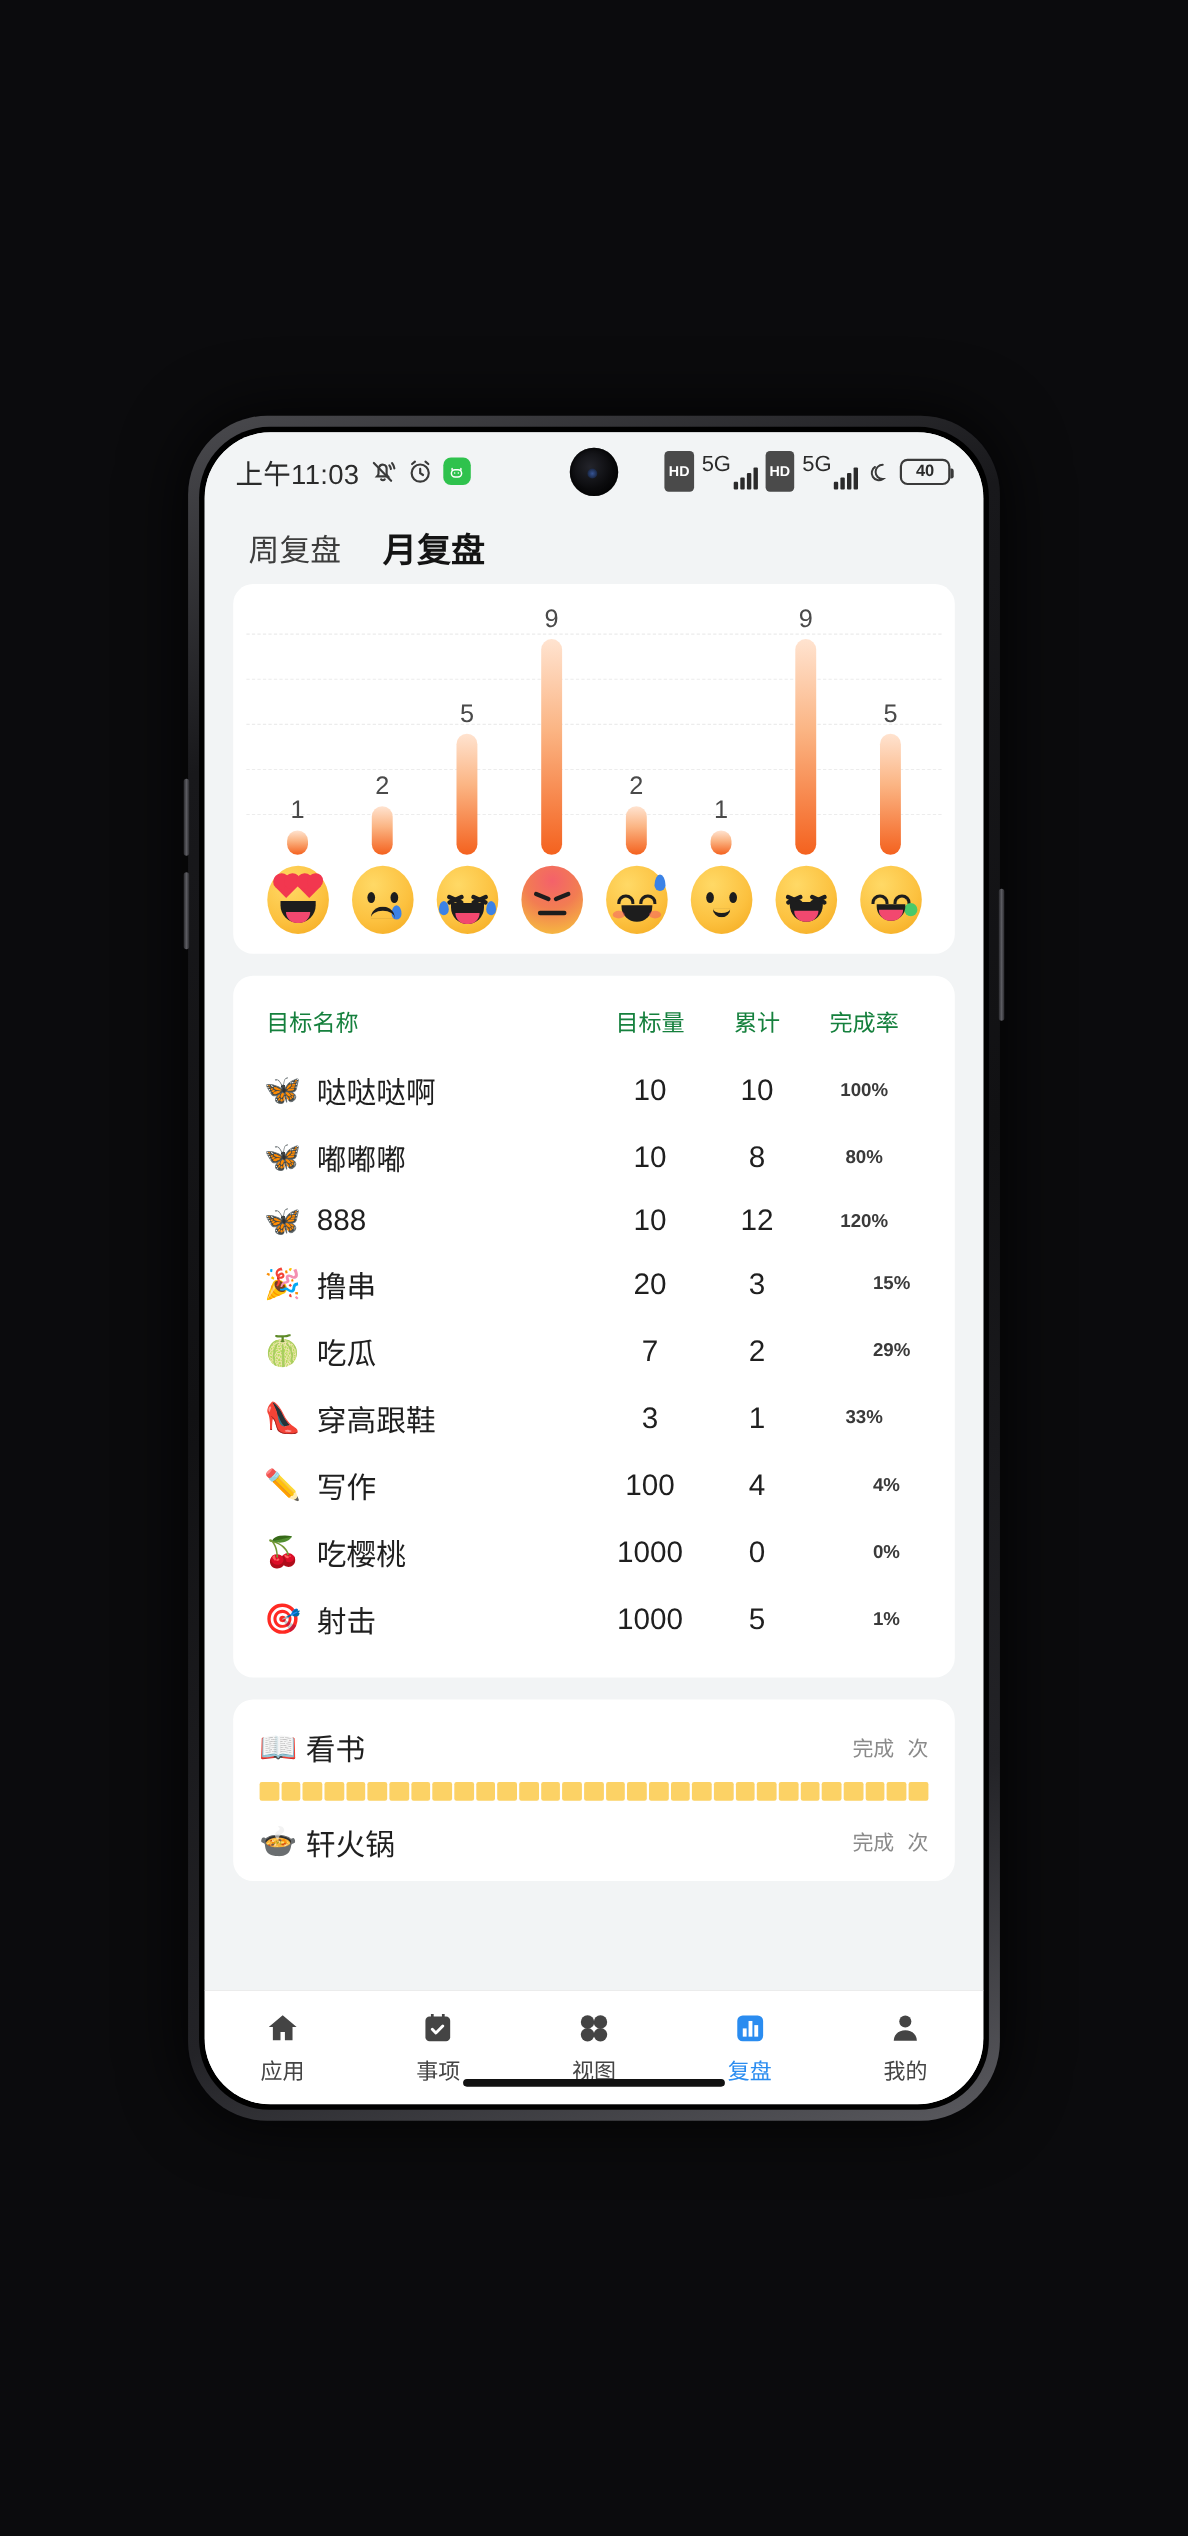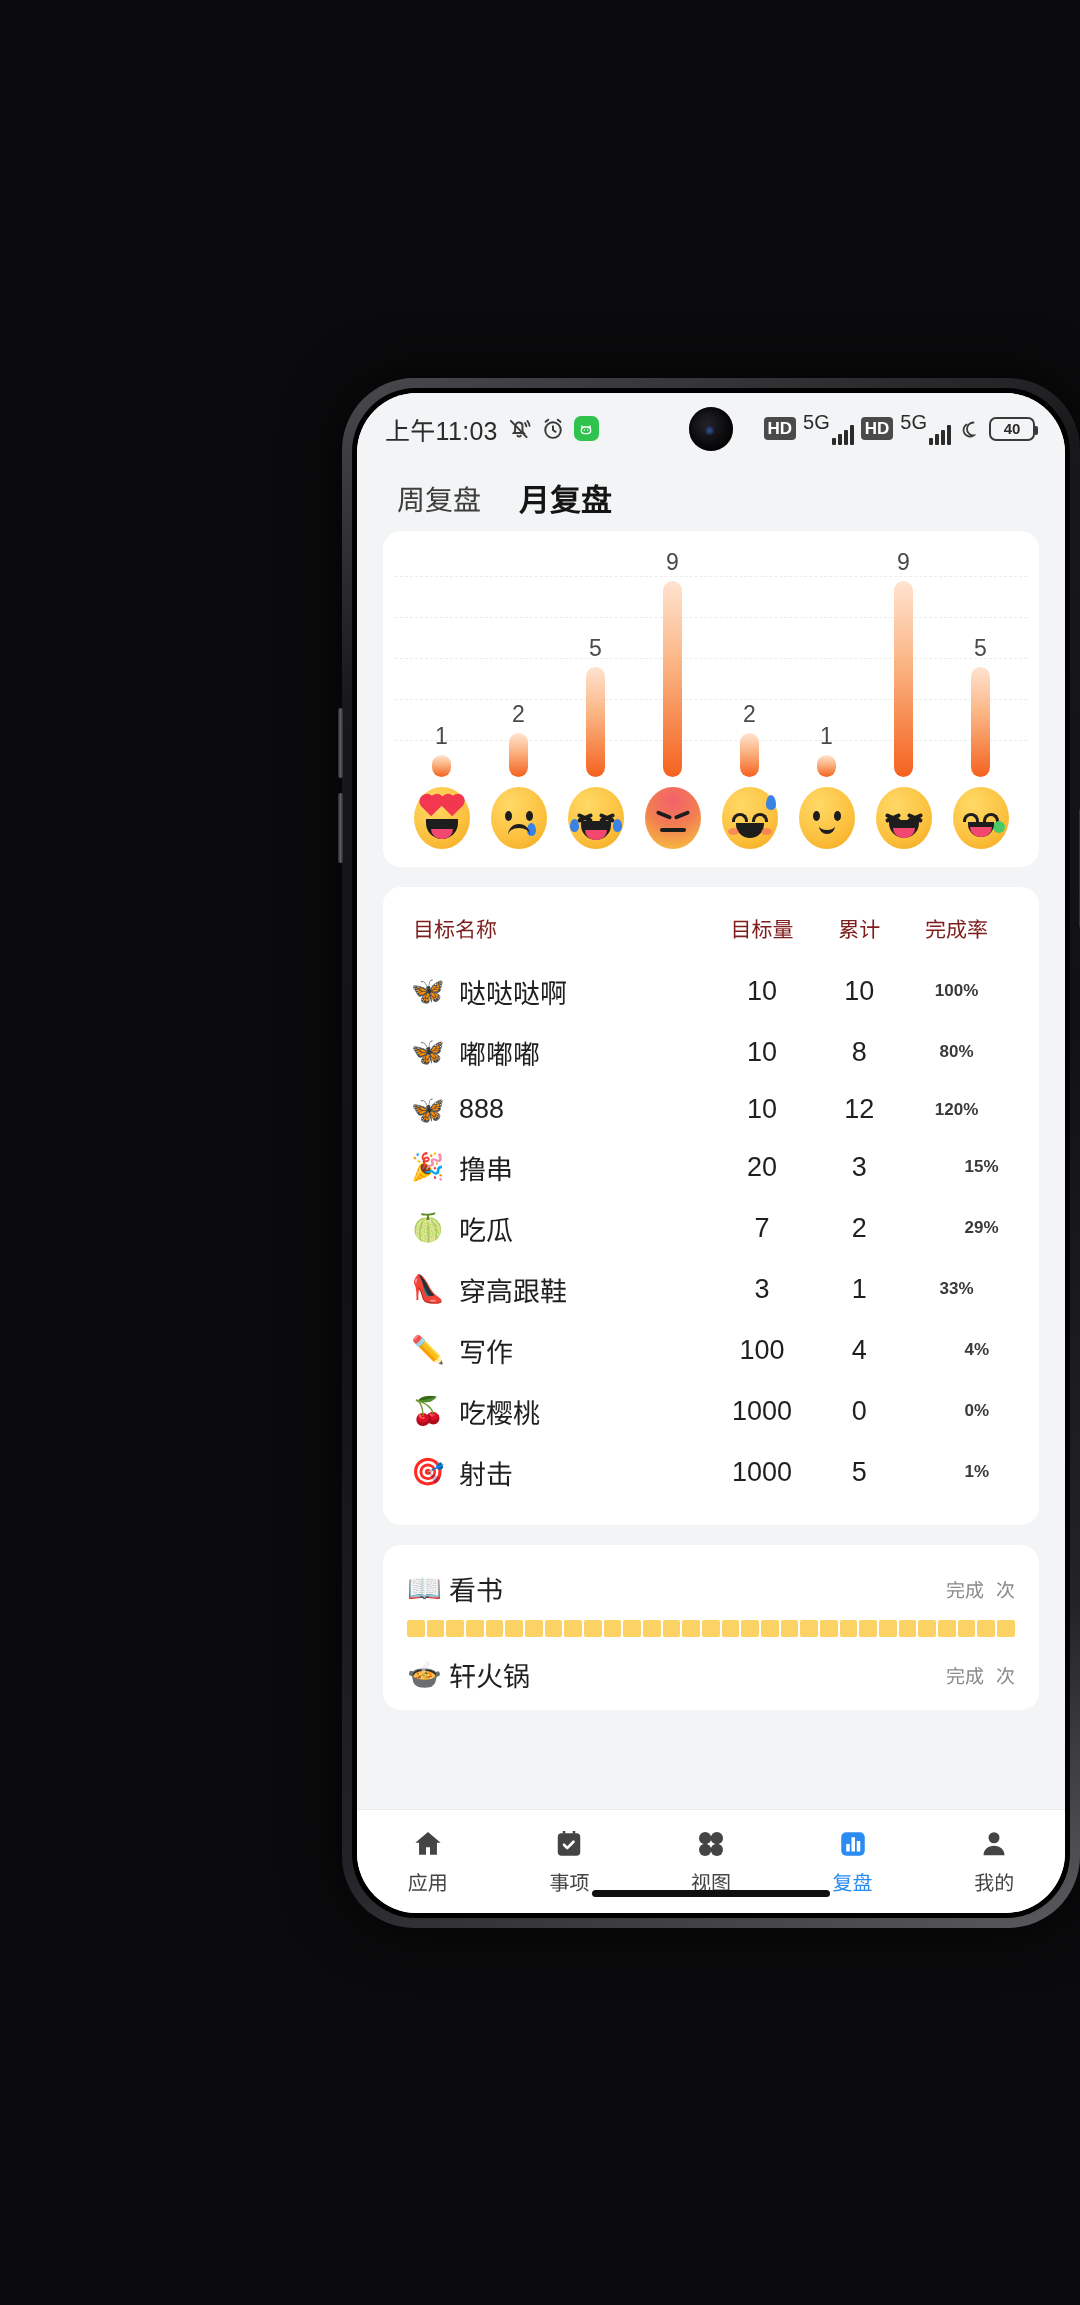--- a/index.html
+++ b/index.html
@@ -6,21 +6,21 @@
   html, body {
     width: 1080px; height: 2305px;
     background: #000;
     font-family: "Liberation Sans", "DejaVu Sans", sans-serif;
     overflow: hidden;
   }
   #phone-frame {
     position: absolute; left: 0; top: 0;
     width: 1080px; height: 2305px;
     background: #0b0b0d;
-    display: flex; align-items: center; justify-content: flex-end;
+    display: flex; align-items: center; justify-content: center;
   }
   
   .device {
     position: relative;
     width: 738px; height: 1550px;
     border-radius: 72px;
     background: linear-gradient(160deg,#4a4a4e 0%, #18181b 18%, #111113 50%, #232327 82%, #5a5a5f 100%);
     padding: 10px;
     box-shadow: 0 0 60px rgba(0,0,0,.9);
   }
@@ -55,23 +55,23 @@
     display: flex; align-items: center;
     padding: 0 30px 0 28px;
     position: relative;
     background: #f2f4f5;
   }
   .sb-left { display: flex; align-items: center; gap: 8px; }
   .sb-time { font-size: 25px; color: #2b2b2b; font-weight: 500; letter-spacing: .3px; }
   .sb-ic { display: inline-flex; align-items: center; }
   .sb-right { margin-left: auto; display: flex; align-items: center; gap: 7px; }
   .hd-badge {
-    background: #4a4a4a; color: #fff; font-size: 17px; font-weight: 700;
+    background: #4a4a4a; color: #fff; font-size: 13px; font-weight: 700;
     border-radius: 4px; padding: 2px 4px; line-height: 1;
-    display: inline-flex; align-items: center; height: 23px;
+    display: inline-flex; align-items: center; height: 37px;
   }
   .net-grp { display: flex; align-items: flex-end; gap: 2px; }
   .net-lab { font-size: 20px; color: #2b2b2b; line-height: 1; margin-bottom: 13px; font-weight: 500;}
   .bars { display: flex; align-items: flex-end; gap: 2px; height: 22px; }
   .bars i { width: 4px; background: #2b2b2b; border-radius: 1px; display: block; }
   .bars i:nth-child(1){height:7px} .bars i:nth-child(2){height:11px}
   .bars i:nth-child(3){height:15px} .bars i:nth-child(4){height:20px}
   .batt {
     width: 46px; height: 24px; border: 2px solid #3a3a3a; border-radius: 7px;
     display: flex; align-items: center; justify-content: center; position: relative;
@@ -174,21 +174,21 @@
   .cheek{position:absolute;width:11px;height:7px;border-radius:50%;background:rgba(242,72,111,.45);bottom:14px;}
   .cheek.l{left:6px}.cheek.r{right:6px}
   .sweat{position:absolute;top:8px;right:2px;width:10px;height:15px;background:#3b82e6;border-radius:50% 50% 50% 50%/65% 65% 35% 35%;}
   .snot{position:absolute;bottom:16px;right:4px;width:12px;height:12px;border-radius:50%;background:#49c96a;}
 
   
   .goal-card { padding: 26px 24px 22px; }
   .sec-title { font-size: 31px; font-weight: 600; color: #1b1b1b; margin-bottom: 24px; }
   .goal-table { width: 100%; border-collapse: collapse; }
   .goal-table th {
-    font-size: 21px; font-weight: 400; color: #7f1d1d; padding-bottom: 18px; text-align: center; margin-left: 36px;
+    font-size: 21px; font-weight: 400; color: #15803d; padding-bottom: 18px; text-align: center; margin-left: 36px;
   }
   .goal-table th.name { text-align: left; padding-left: 6px; }
   .goal-table td { padding: 11px 0; font-size: 27px; color: #1f1f1f; text-align: center; }
   .goal-table td.name {
     text-align: left; display: flex; align-items: center; gap: 14px; padding-left: 4px;
   }
   .g-emoji { font-size: 27px; width: 34px; display:inline-block; text-align:center; }
   .prog-wrap {
     position: relative; width: 128px; height: 26px; border-radius: 13px;
     background: #ececec; overflow: hidden; margin: 0 auto;

